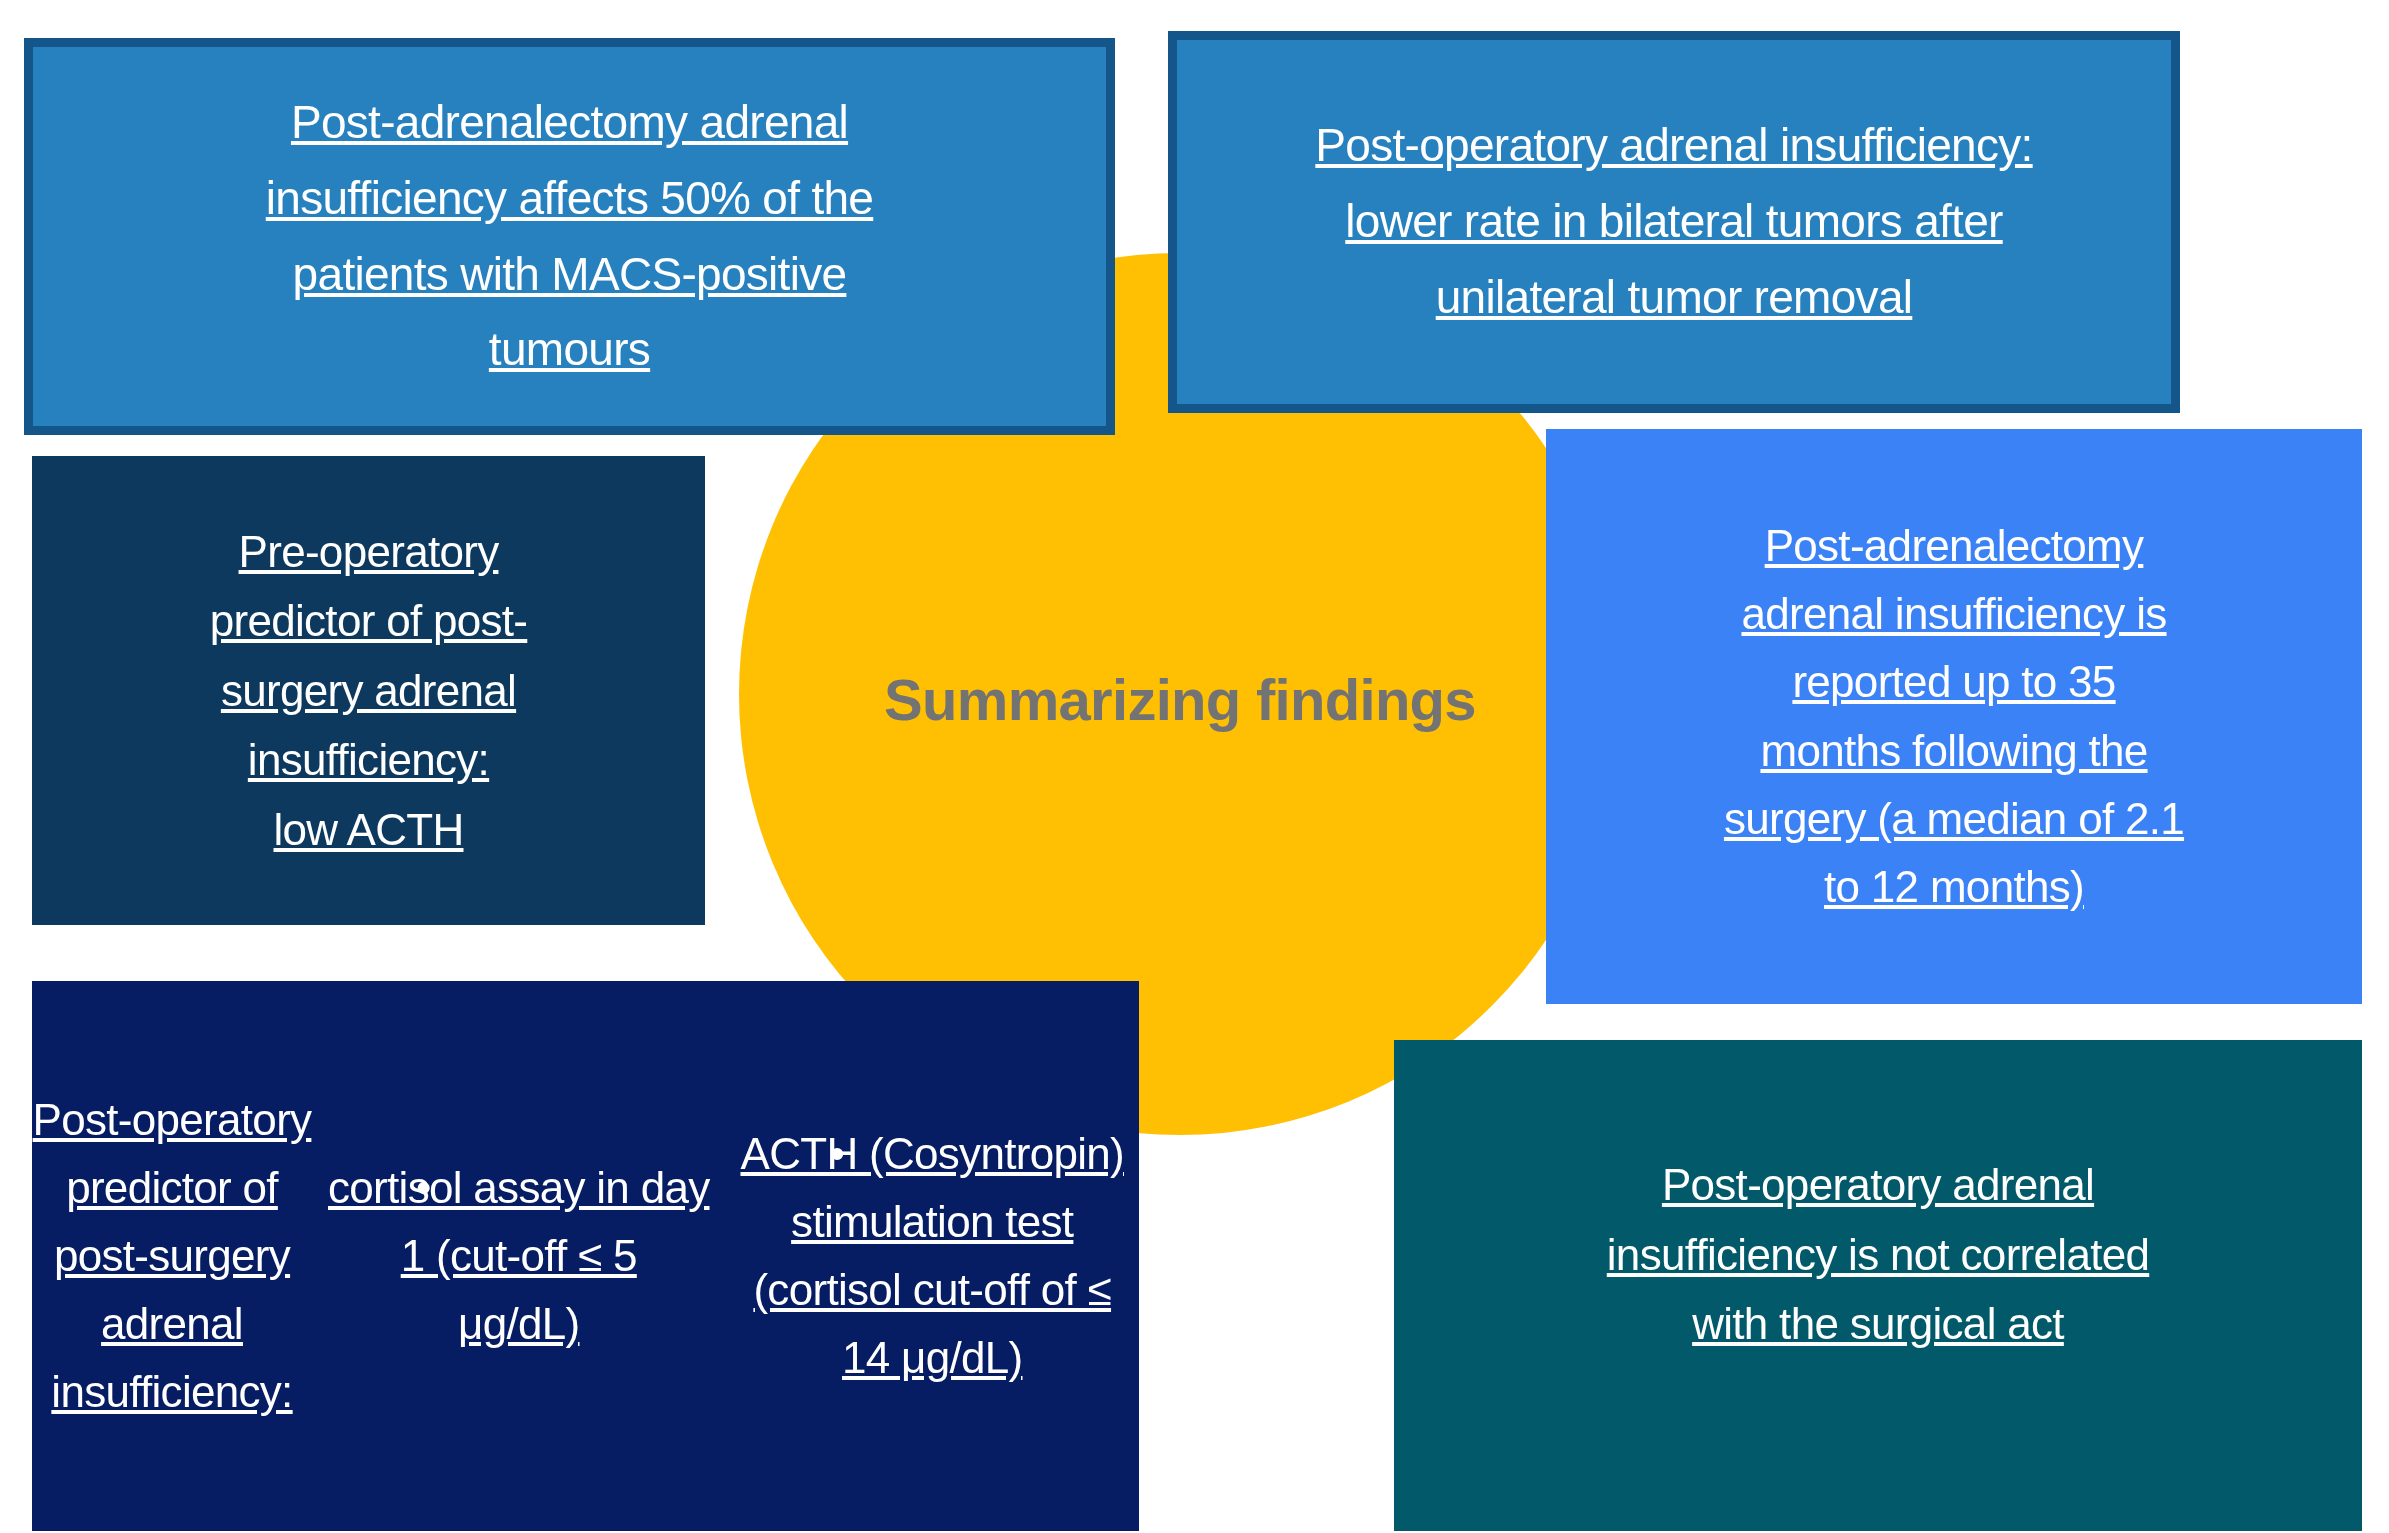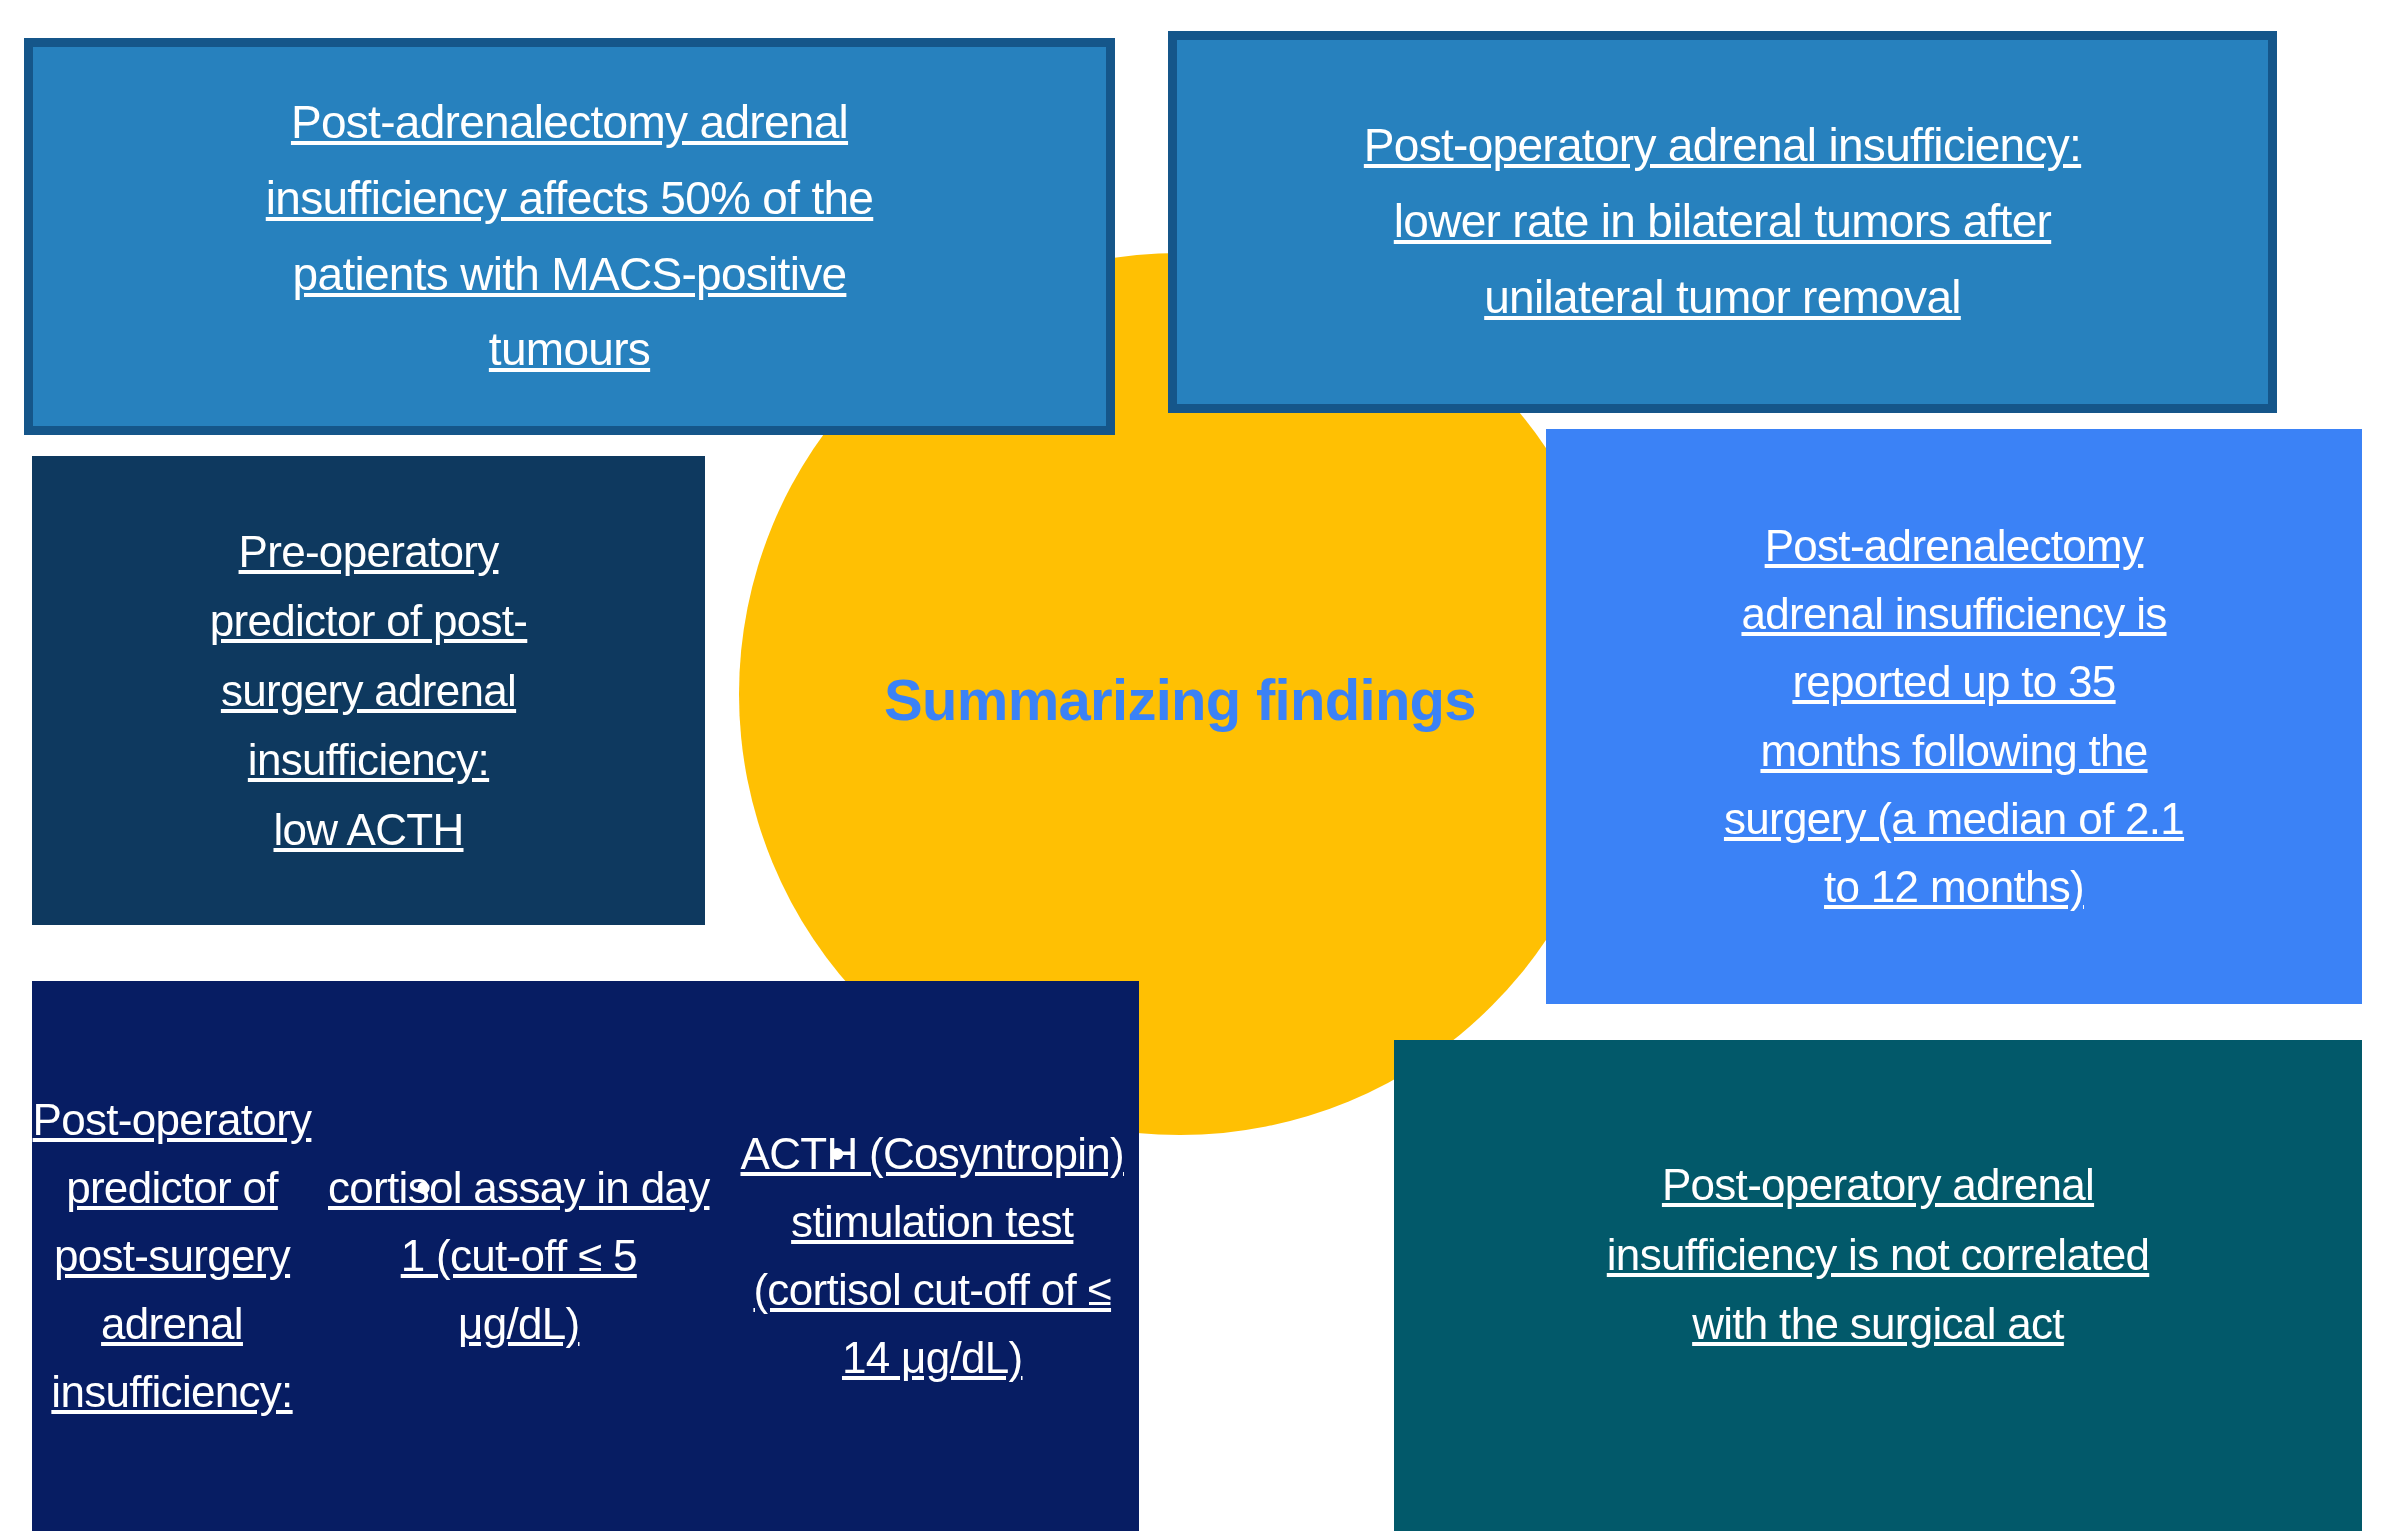--- a/index.html
+++ b/index.html
@@ -28,21 +28,21 @@
   }
   #summary-title {
     position: absolute;
     left: 739px;
     top: 666px;
     width: 882px;
     text-align: center;
     font-size: 58px;
     font-weight: bold;
     letter-spacing: -0.7px;
-    color: #3b82f6;
+    color: #737373;
     z-index: 2;
   }
   .box {
     position: absolute;
     z-index: 3;
     display: flex;
     align-items: center;
     justify-content: center;
     box-sizing: border-box;
     color: #FFFFFF;
@@ -55,21 +55,21 @@
     letter-spacing: -0.7px;
     text-decoration: underline;
   }
   #box-top-left {
     left: 24px; top: 38px; width: 1091px; height: 397px;
     background: #2781BE;
     border: 9px solid #15568A;
   }
   #box-top-left .box-text { font-size: 46px; line-height: 1.65; }
   #box-top-right {
-    left: 1168px; top: 31px; width: 1109px; height: 382px;
+    left: 1168px; top: 31px; width: 1012px; height: 382px;
     background: #2781BE;
     border: 9px solid #15568A;
   }
   #box-top-right .box-text { font-size: 46px; line-height: 1.65; }
   #box-mid-left {
     left: 32px; top: 456px; width: 673px; height: 469px;
     background: #0E395F;
   }
   #box-mid-right {
     left: 1546px; top: 429px; width: 816px; height: 575px;

